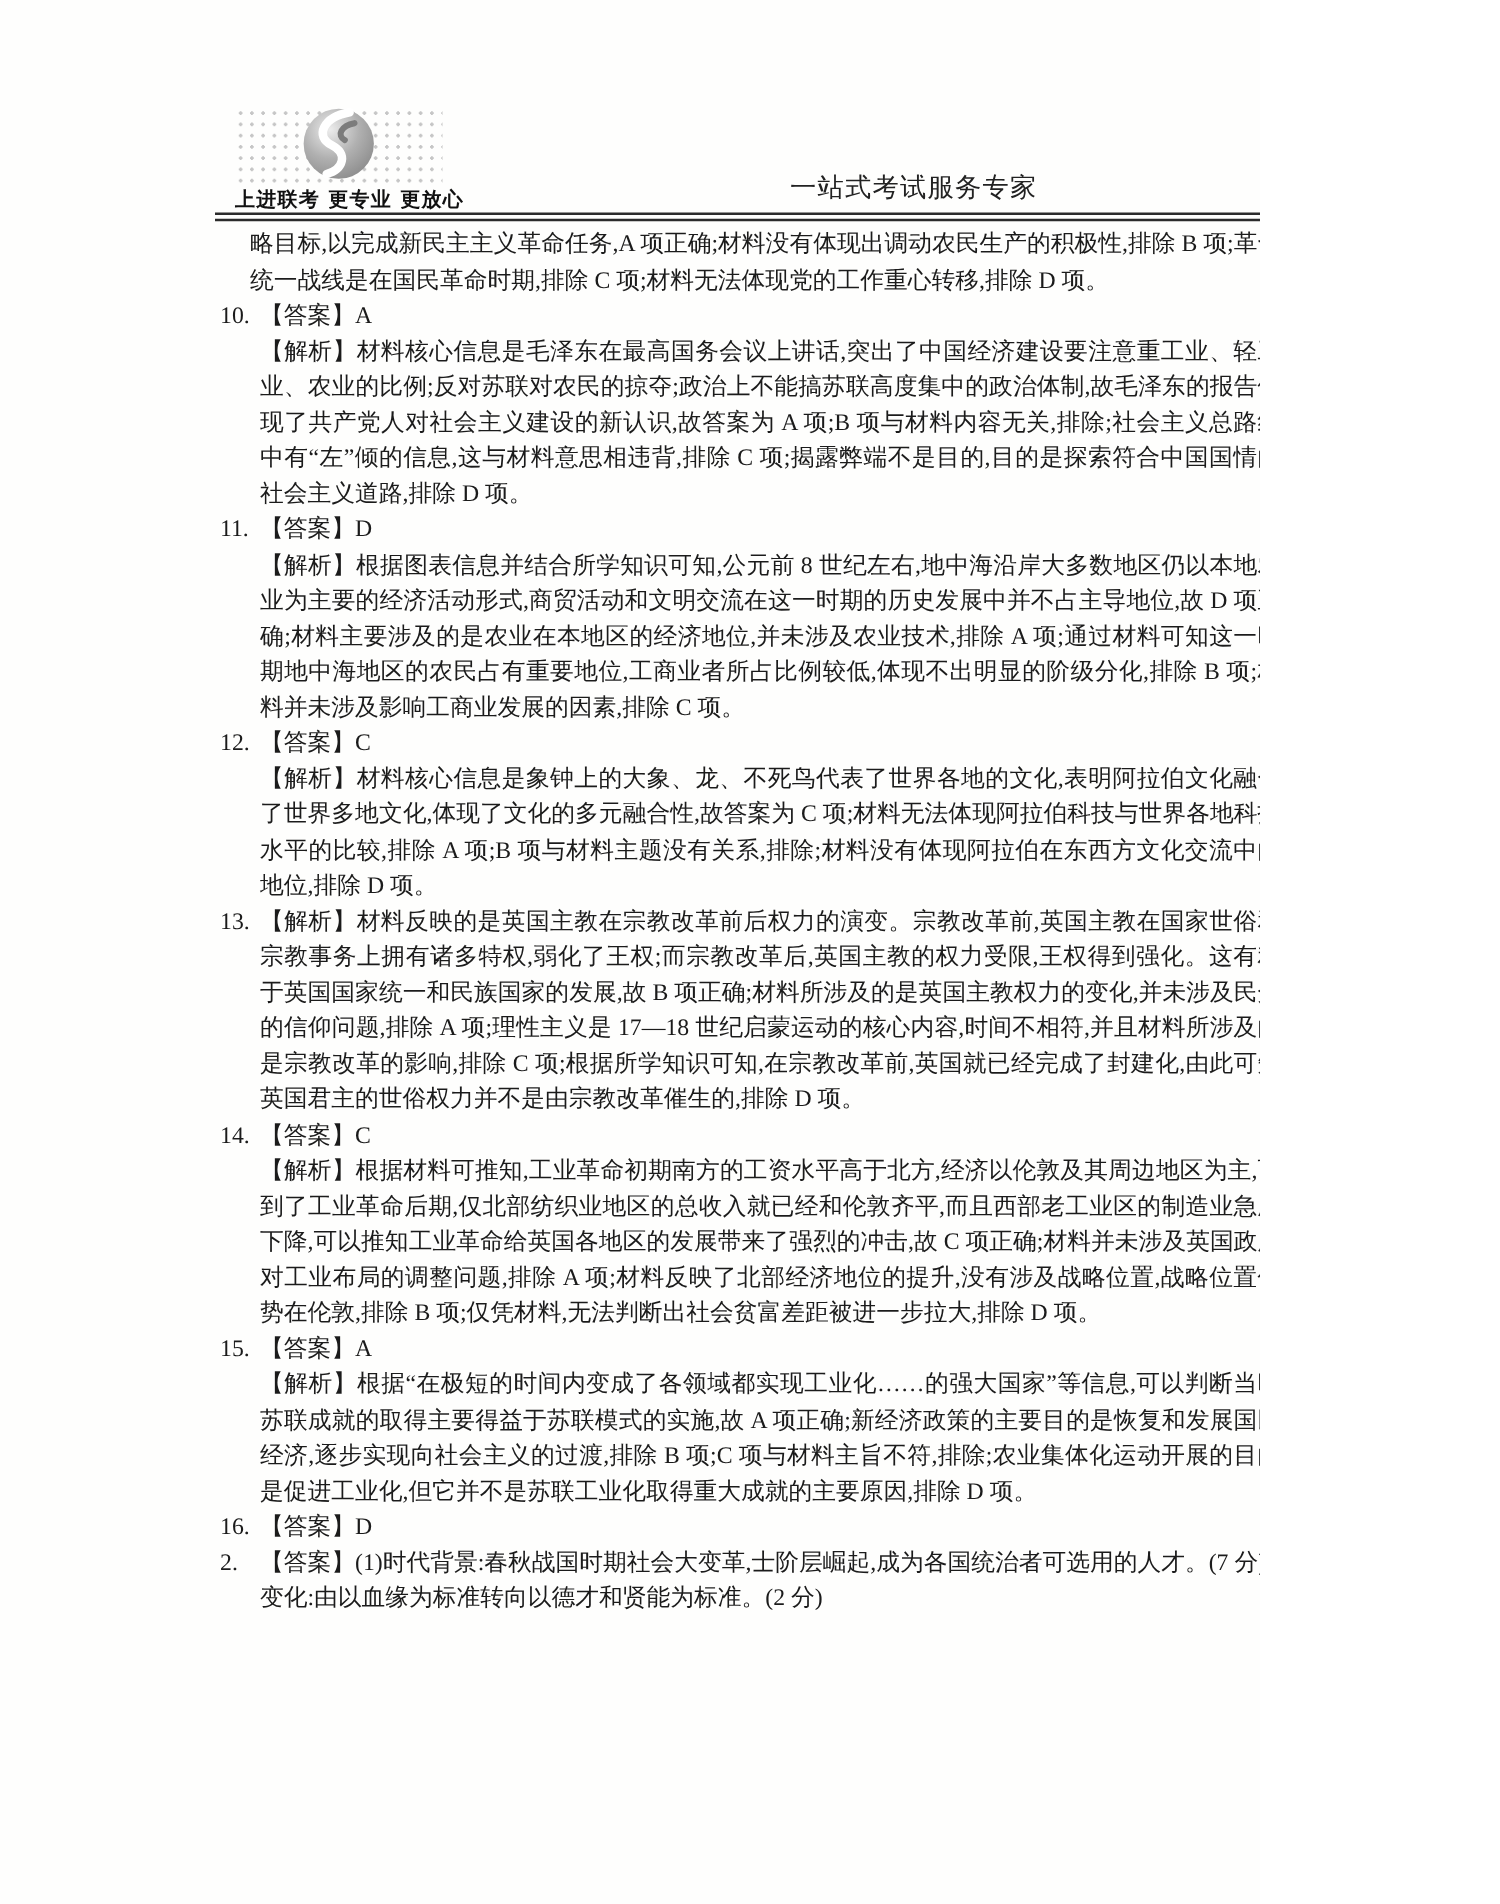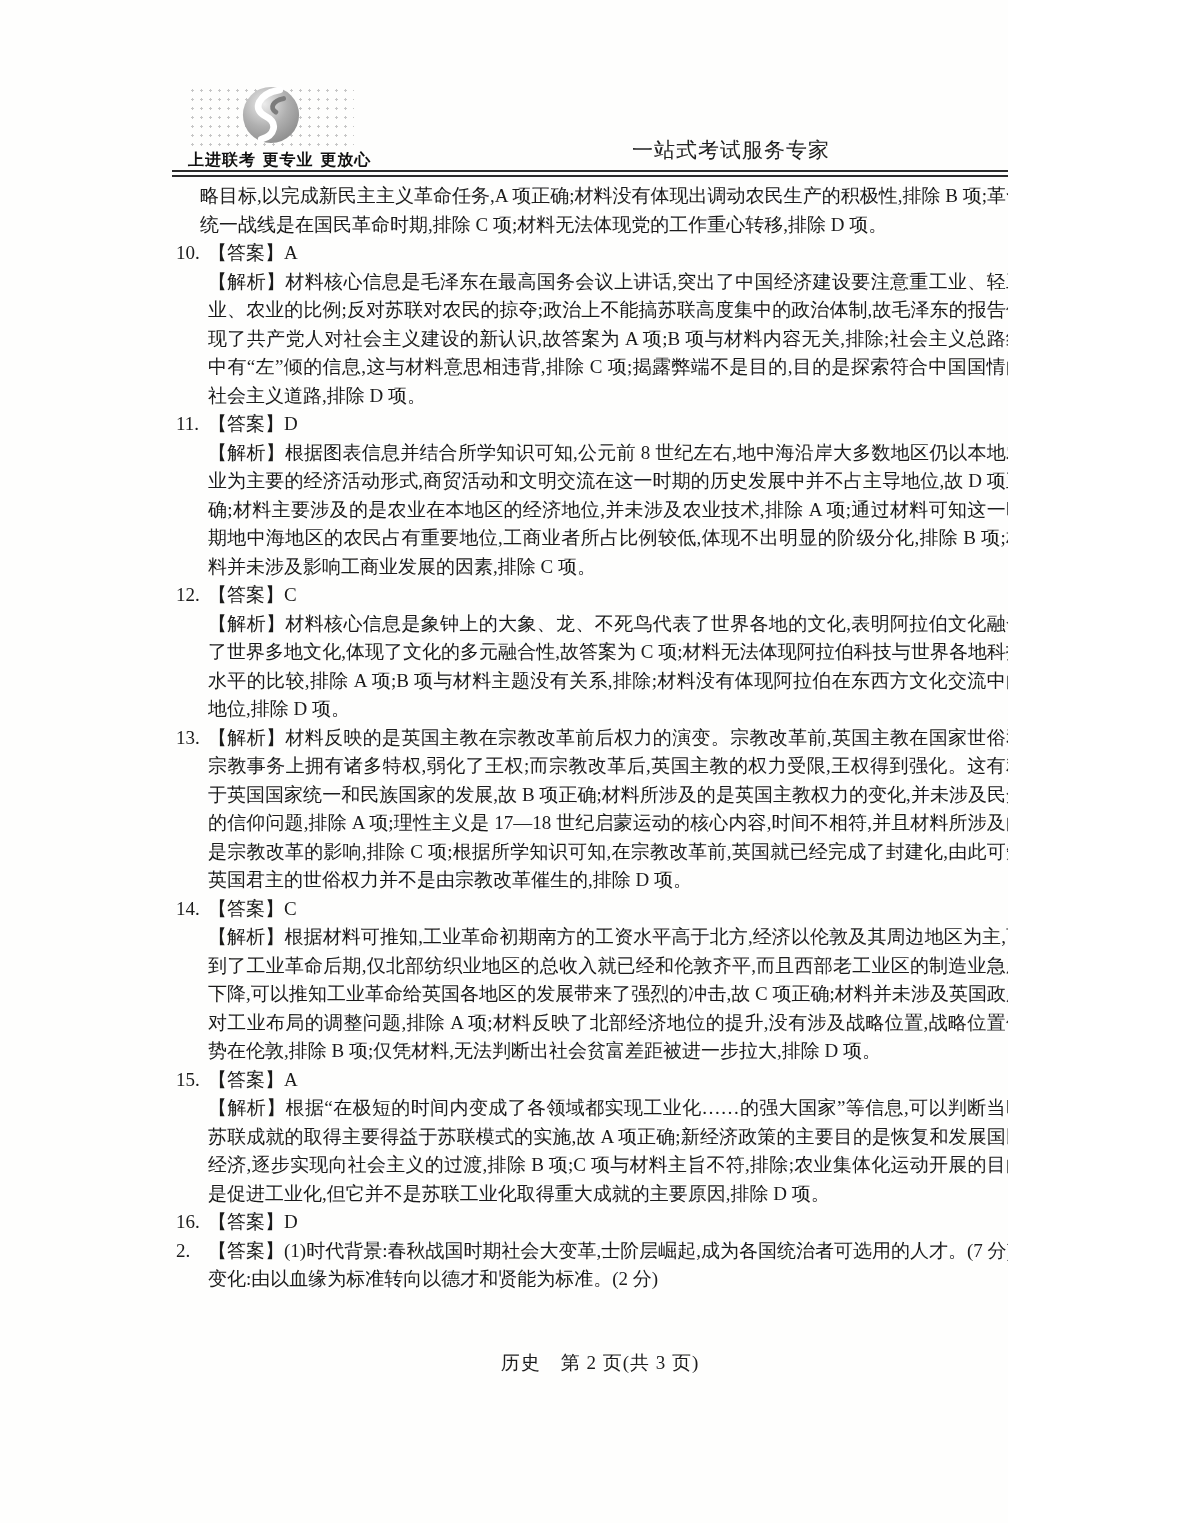--- a/index.html
+++ b/index.html
@@ -172,17 +172,14 @@
 
     <div class="item">
       <span class="num">2.</span>
       <div class="ansline"><span class="ans-label">【答案】</span><span class="ans-text">(1)时代背景:春秋战国时期社会大变革,士阶层崛起,成为各国统治者可选用的人才。(7 分)</span></div>
 
       <div class="extra">变化:由以血缘为标准转向以德才和贤能为标准。(2 分)</div>
     </div>
   </div>
   </div>
 
-  <div class="footer">
-    <span>历史　第 2 页(共 3 页)</span>
-  </div>
 
 </div>
 
 </body></html>

